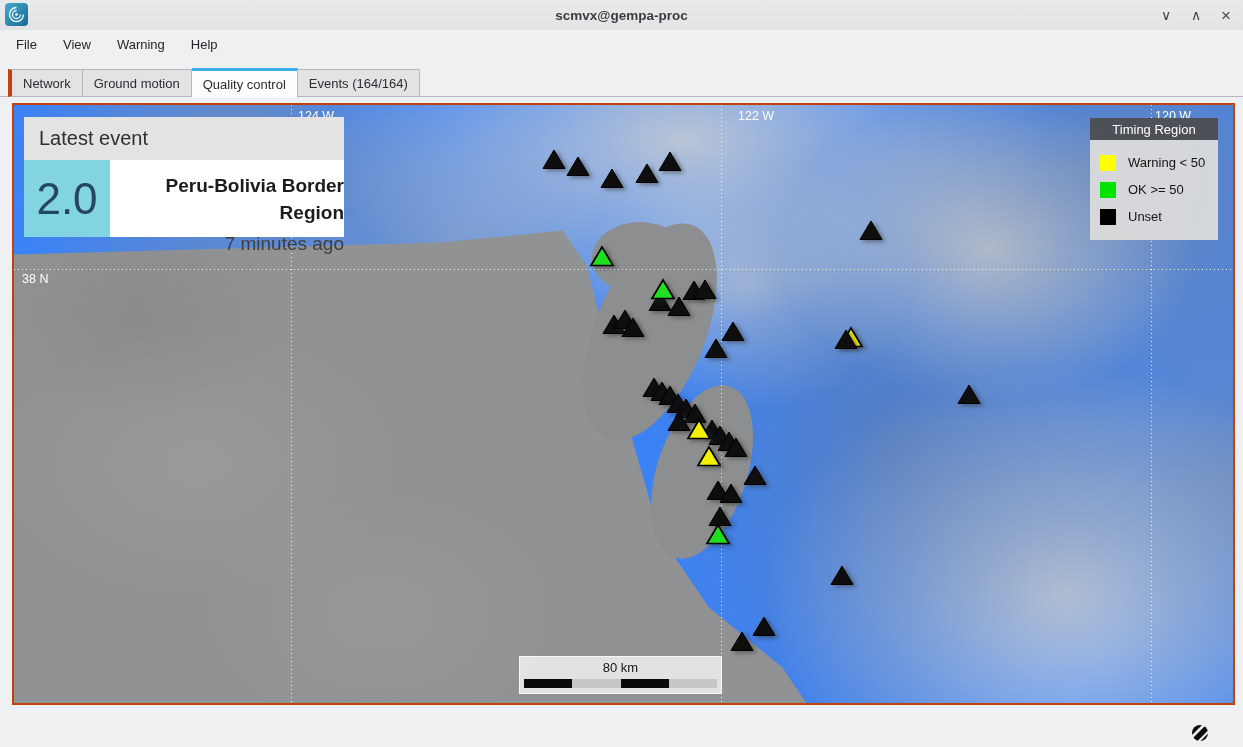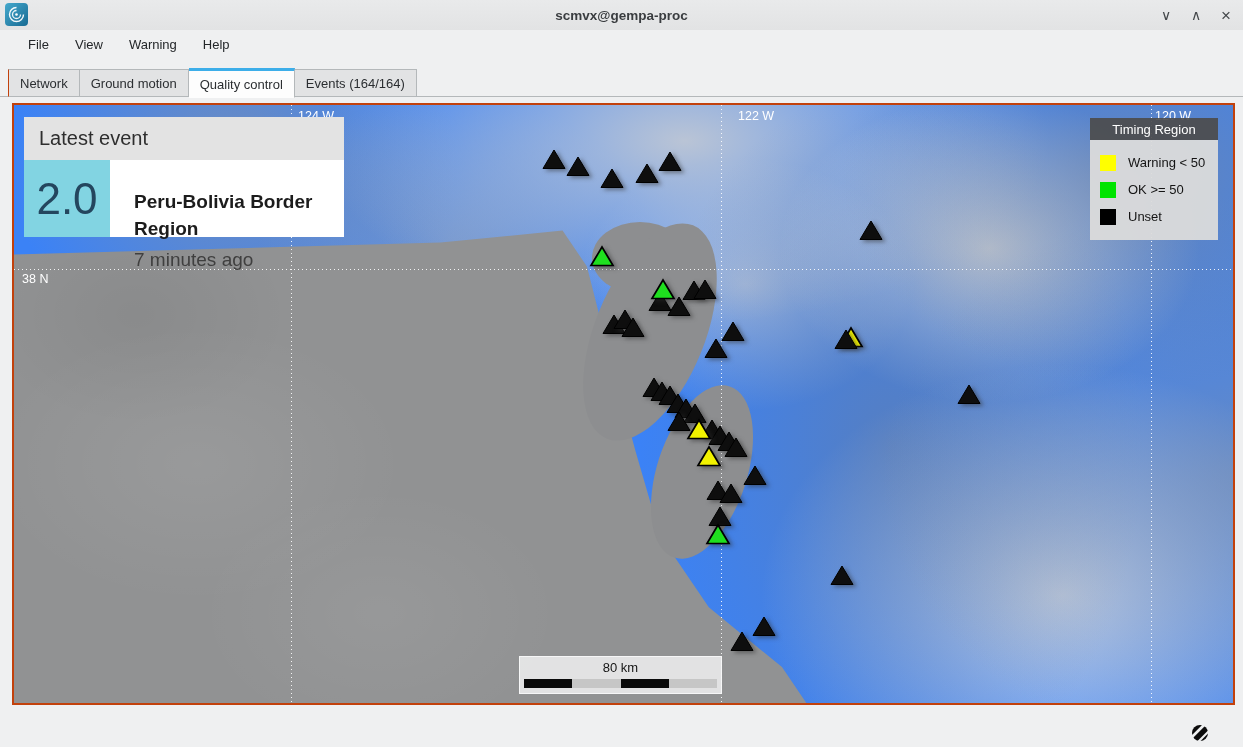--- a/index.html
+++ b/index.html
@@ -10,27 +10,27 @@
   }
   
   .titlebar{position:absolute;left:0;top:0;width:100%;height:30px;
     background:linear-gradient(#e9eaeb,#e2e3e4);display:flex;align-items:center;}
   .app-icon{position:absolute;left:5px;top:3px;width:23px;height:23px;}
   .title-text{flex:1;text-align:center;font-size:13.5px;color:#3a3d40;font-weight:bold;}
   .win-controls{position:absolute;right:8px;top:0;height:30px;display:flex;align-items:center;gap:12px;}
   .win-btn{width:18px;height:18px;display:flex;align-items:center;justify-content:center;
     font-size:14px;color:#44484b;cursor:default;line-height:1;}
   
-  .menubar{position:absolute;left:0;top:30px;width:100%;height:28px;display:flex;align-items:center;padding-left:18px;box-sizing:border-box;}
+  .menubar{position:absolute;left:0;top:30px;width:100%;height:28px;display:flex;align-items:center;padding-left:6px;box-sizing:border-box;}
   .menu-item{font-size:13px;color:#232629;padding:4px 10px;margin-right:6px;}
   
   .tabbar{position:absolute;left:8px;top:68px;height:29px;display:flex;align-items:flex-end;z-index:3;}
   .tab{height:28px;box-sizing:border-box;display:flex;align-items:center;padding:0 11px;
     font-size:13px;color:#2b2e31;background:#e2e3e4;border:1px solid #b4b8ba;border-left:none;}
-  .tab:first-child{border-left:1px solid #c2410c;}
+  .tab:first-child{border-left:4px solid #c2410c;}
   .tab.active{background:#fdfdfd;border-top:3px solid #3daee9;height:30px;border-bottom:1px solid #fdfdfd;position:relative;top:1px;}
   .pane-line{position:absolute;left:0;top:96px;width:100%;height:1px;background:#b4b8ba;z-index:2;}
   
   .map{position:absolute;left:12px;top:103px;width:1219px;height:598px;overflow:hidden;
     border:2px solid #c2410c;box-sizing:content-box;background:#3b82f6;z-index:2;}
   .terrain{position:absolute;inset:0;
     background-image:
       radial-gradient(420px 300px at 92% 12%, rgba(135,135,135,.55), transparent 70%),
       radial-gradient(520px 400px at 101% 62%, rgba(145,145,145,.5), transparent 70%),
       radial-gradient(360px 520px at 72% 57%, rgba(122,122,122,.42), transparent 70%),
@@ -55,21 +55,21 @@
     background-image:repeating-linear-gradient(to right,rgba(255,255,255,.9) 0 1px,transparent 1px 4px);}
   .grid-label{position:absolute;color:#fff;font-size:12.5px;}
   .station{position:absolute;filter:drop-shadow(3px 2px 2px rgba(45,45,45,.5));}
   
   .event-card{position:absolute;left:10px;top:12px;width:320px;z-index:5;}
   .event-header{height:43px;background:#e3e3e3;display:flex;align-items:center;
     padding-left:15px;font-size:20px;color:#2e2e2e;}
   .event-body{height:77px;background:#ffffff;display:flex;}
   .event-mag{width:88px;display:flex;align-items:center;justify-content:center;
     font-size:44px;color:#24465e;}
-  .event-info{flex:1;padding:28px 0 0 24px;}
+  .event-info{flex:1;padding:12px 0 0 24px;text-align:right;}
   .event-region{font-size:19px;font-weight:bold;color:#1c1c1c;line-height:27px;width:210px;}
   .event-time{font-size:19px;color:#3f3f3f;margin-top:7px;}
   
   .legend{position:absolute;left:1076px;top:13px;width:128px;z-index:5;}
   .legend-header{height:22px;background:rgba(76,76,76,.92);color:#fff;font-size:13px;
     display:flex;align-items:center;justify-content:center;}
   .legend-body{background:rgba(219,219,219,.95);padding:9px 0 10px 0;}
   .legend-row{display:flex;align-items:center;height:27px;padding-left:10px;}
   .legend-swatch{width:16px;height:16px;margin-right:12px;flex:none;}
   .legend-label{font-size:13px;color:#141414;white-space:nowrap;}

